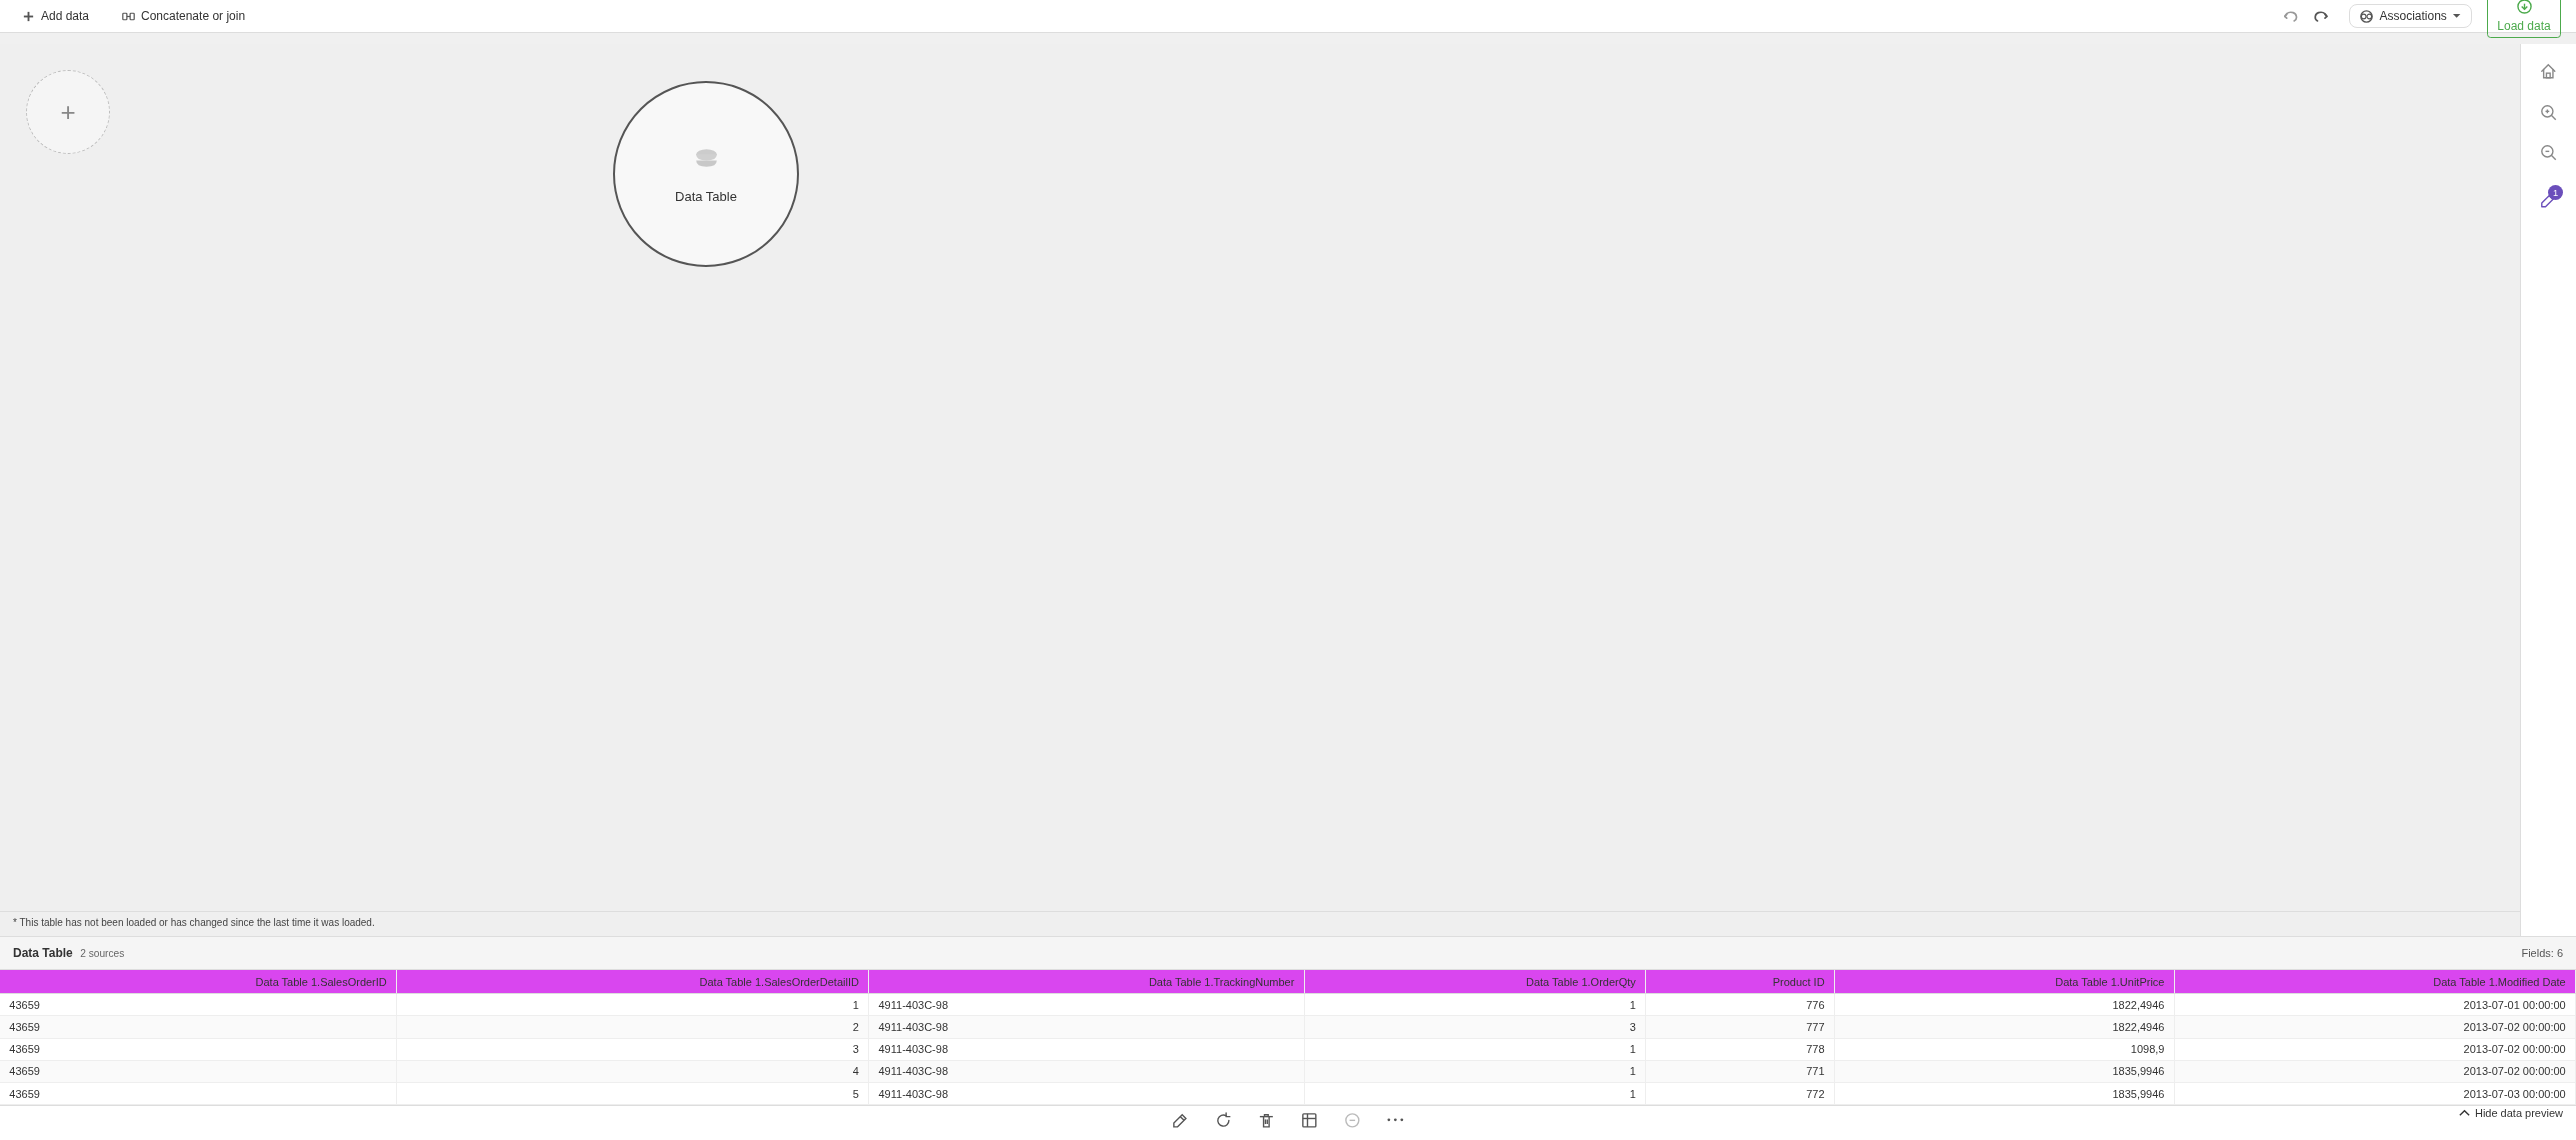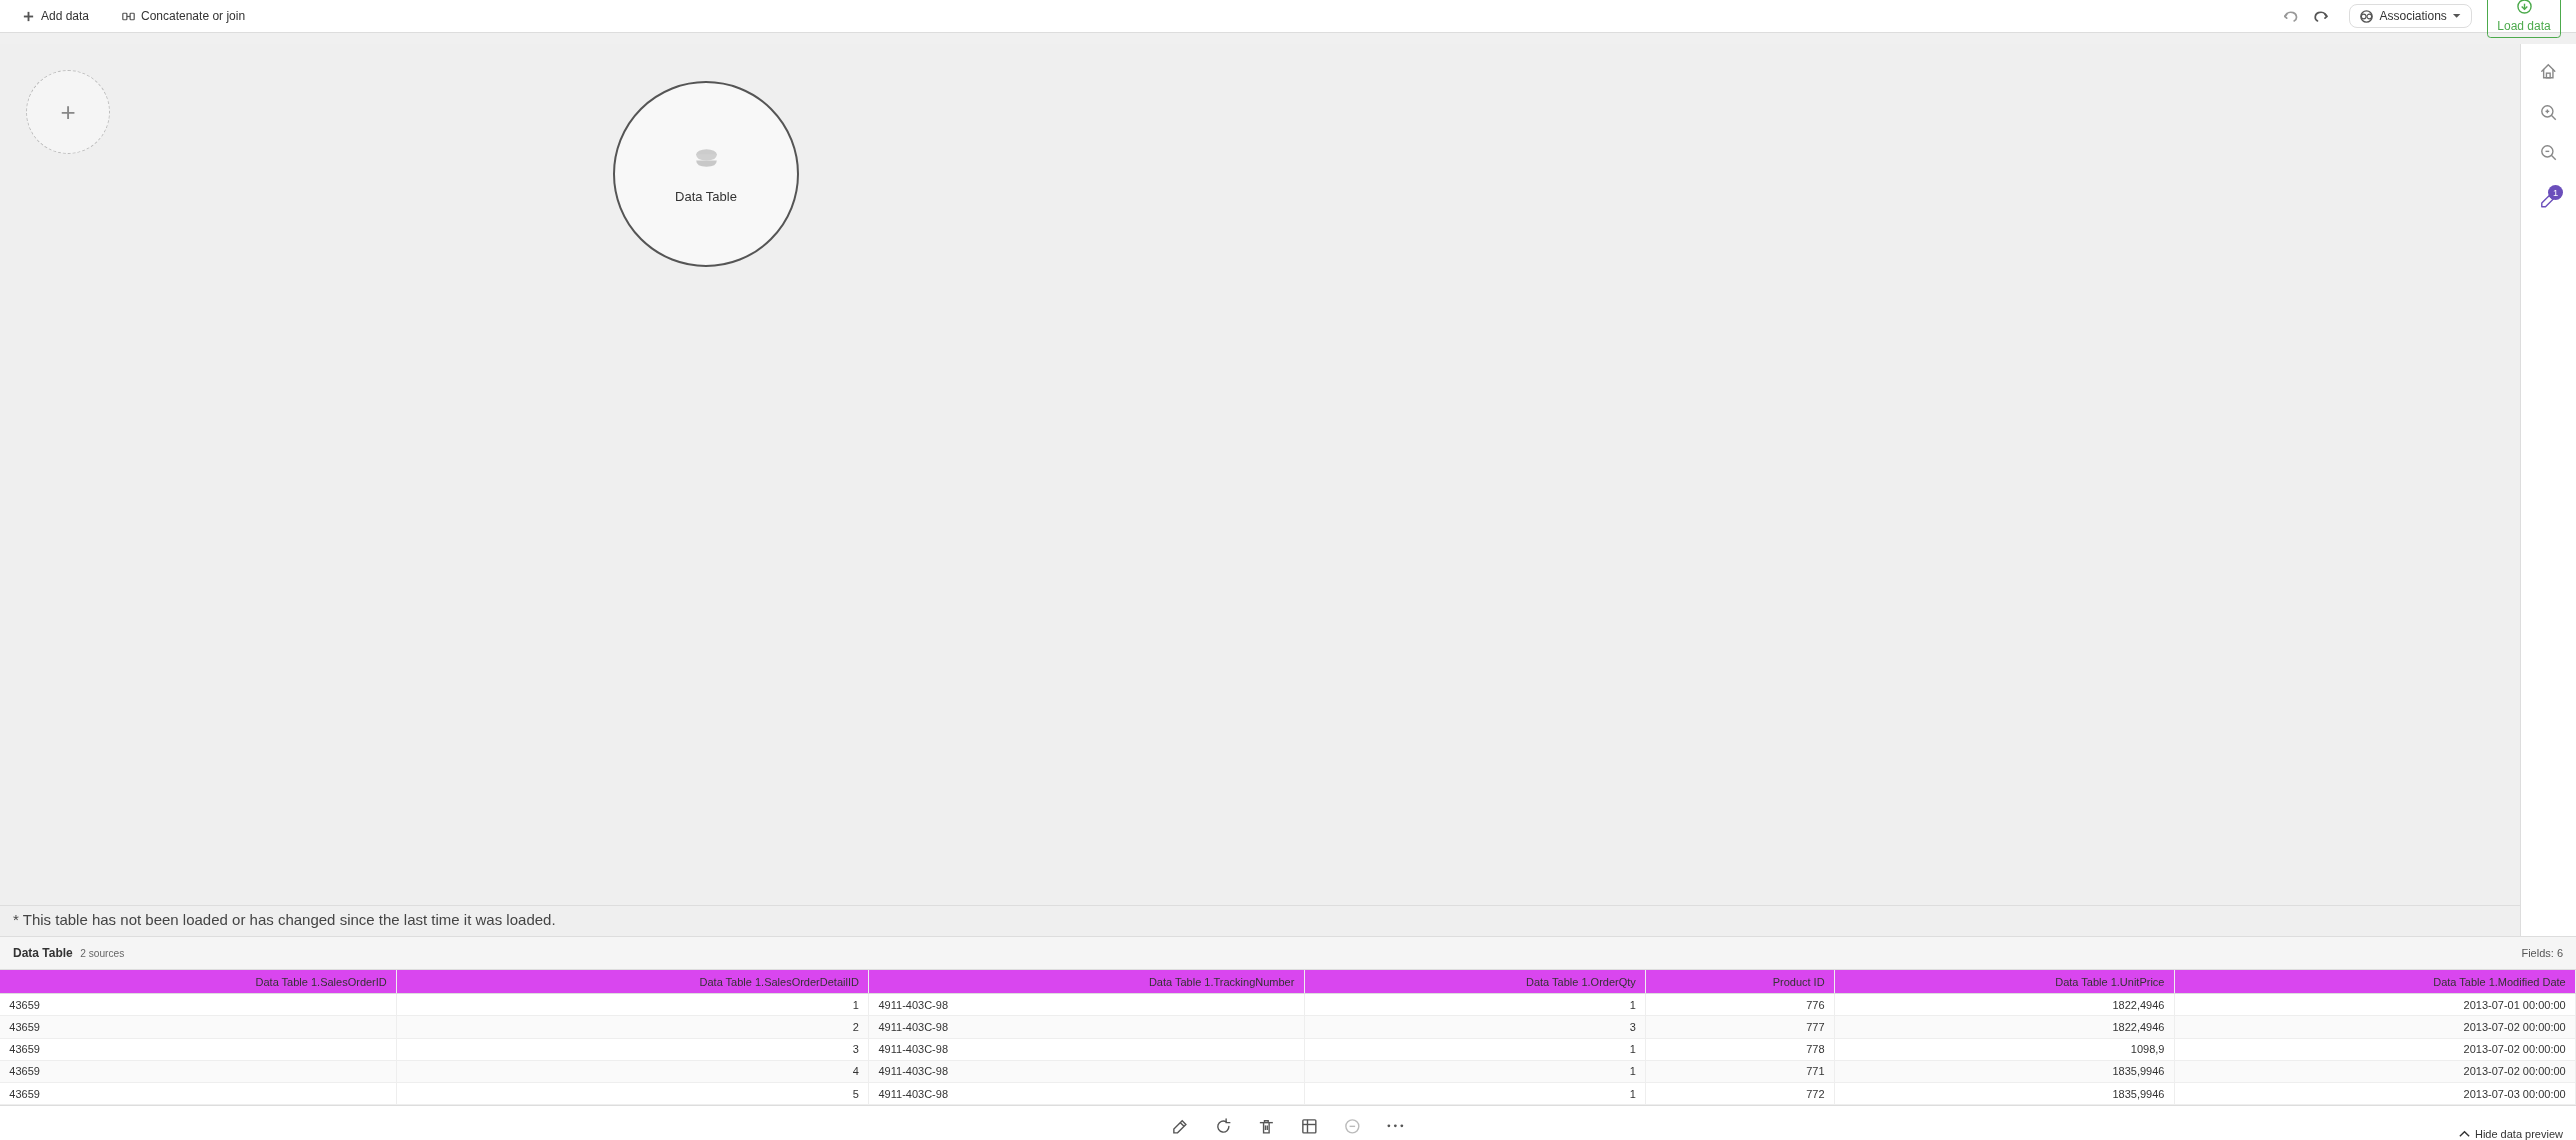--- a/index.html
+++ b/index.html
@@ -83,21 +83,21 @@
     }
     .badge {
       position: absolute; top: 1.9px; right: 1.9px;
       width: 15px; height: 15px; background: #6b4fbb; border-radius: 50%;
       font-size: 9.3px; color: #fff; display: flex; align-items: center; justify-content: center;
     }
 
     
     .footer-note {
       position: absolute; bottom: 206px; left: 0; right: 56px;
-      font-size: 15px; color: #444; padding: 5.6px 13px;
+      font-size: 10px; color: #444; padding: 5.6px 13px;
       background: #efefef; border-top: 0.9px solid #ddd;
     }
 
     
     .data-preview {
       position: absolute; bottom: 0; left: 0; right: 0; height: 204px;
       background: #fff; border-top: 1.9px solid #ddd; overflow: hidden;
     }
     .preview-header {
       height: 33px; background: #f5f5f5; border-bottom: 0.9px solid #ddd;
@@ -120,21 +120,21 @@
       border-bottom: 0.9px solid #eee; border-right: 0.9px solid #eee;
       padding: 4.6px 9.3px; color: #333; white-space: nowrap; text-align: right;
     }
     .preview-table td.text-left { text-align: left; }
     .preview-table tr:nth-child(even) { background: #fafafa; }
 
     
     .bottom-toolbar {
       position: absolute; bottom: 0; left: 0; right: 0; height: 35px;
       background: #fff; border-top: 0.9px solid #ddd;
-      display: flex; align-items: flex-end; justify-content: center; gap: 15px;
+      display: flex; align-items: flex-start; justify-content: center; gap: 15px;
       z-index: 20;
     }
     .bottom-icon-btn {
       width: 28px; height: 28px; display: flex; align-items: center; justify-content: center;
       color: #555; cursor: pointer; border-radius: 3.7px;
     }
     .hide-preview-btn {
       position: absolute; right: 13px;
       font-size: 11px; color: #333; cursor: pointer; display: flex; align-items: center; gap: 3.7px;
     }

